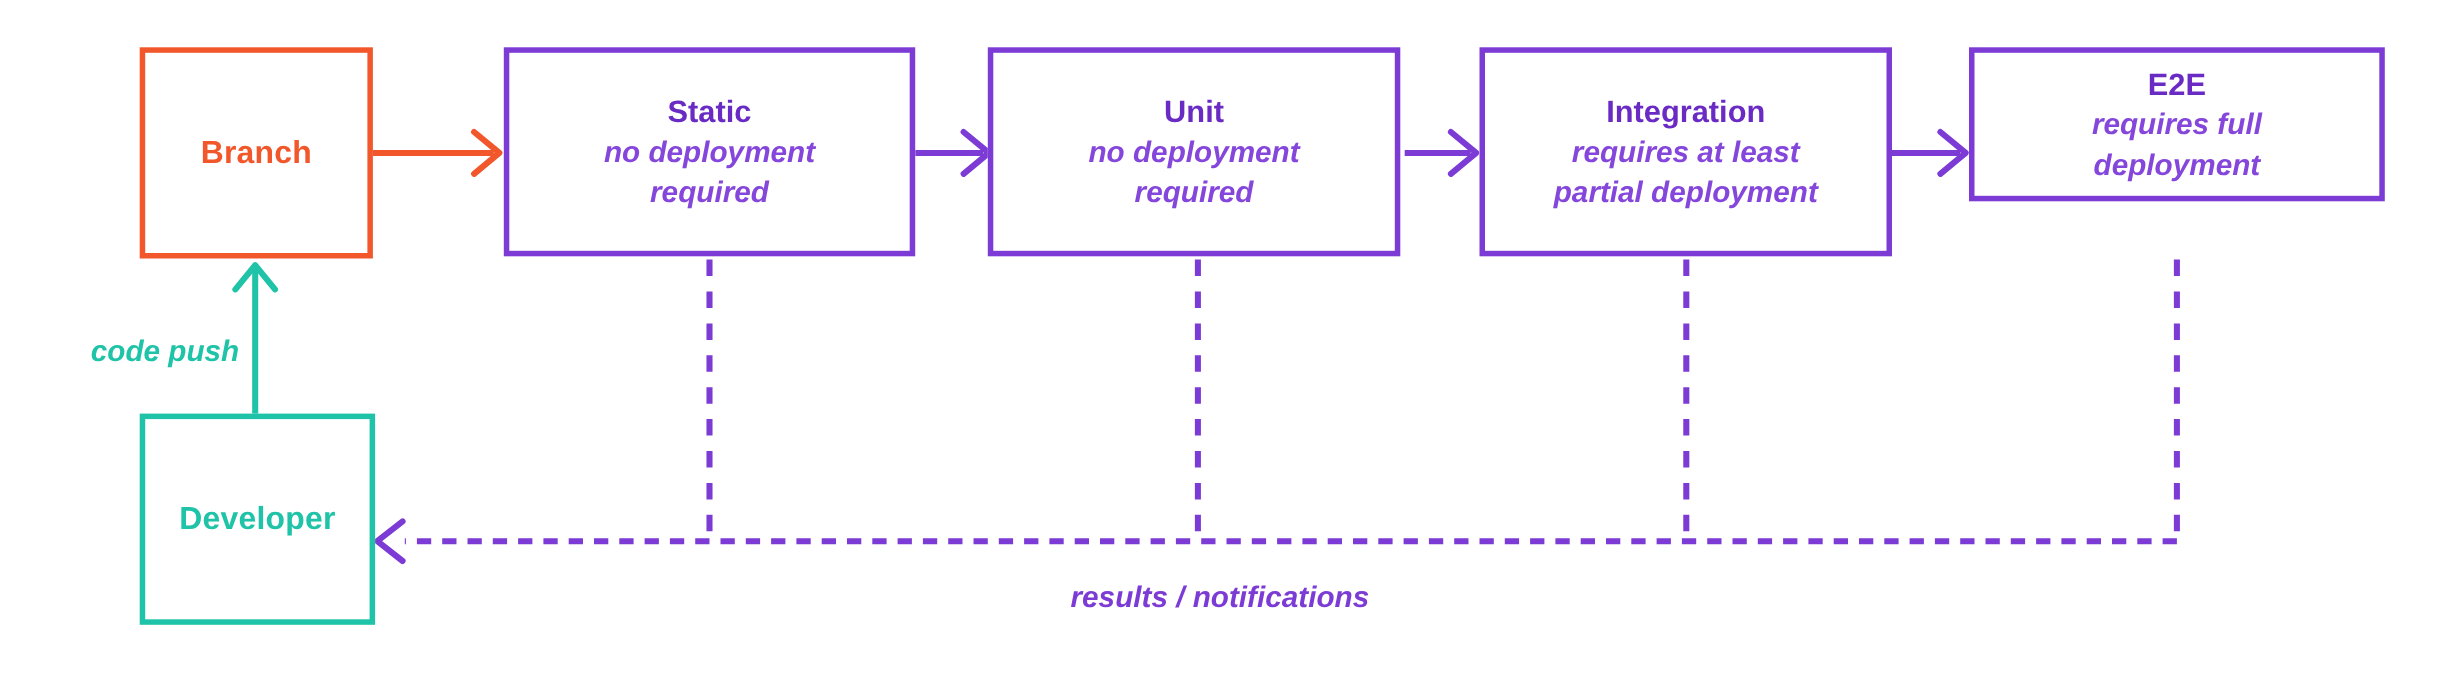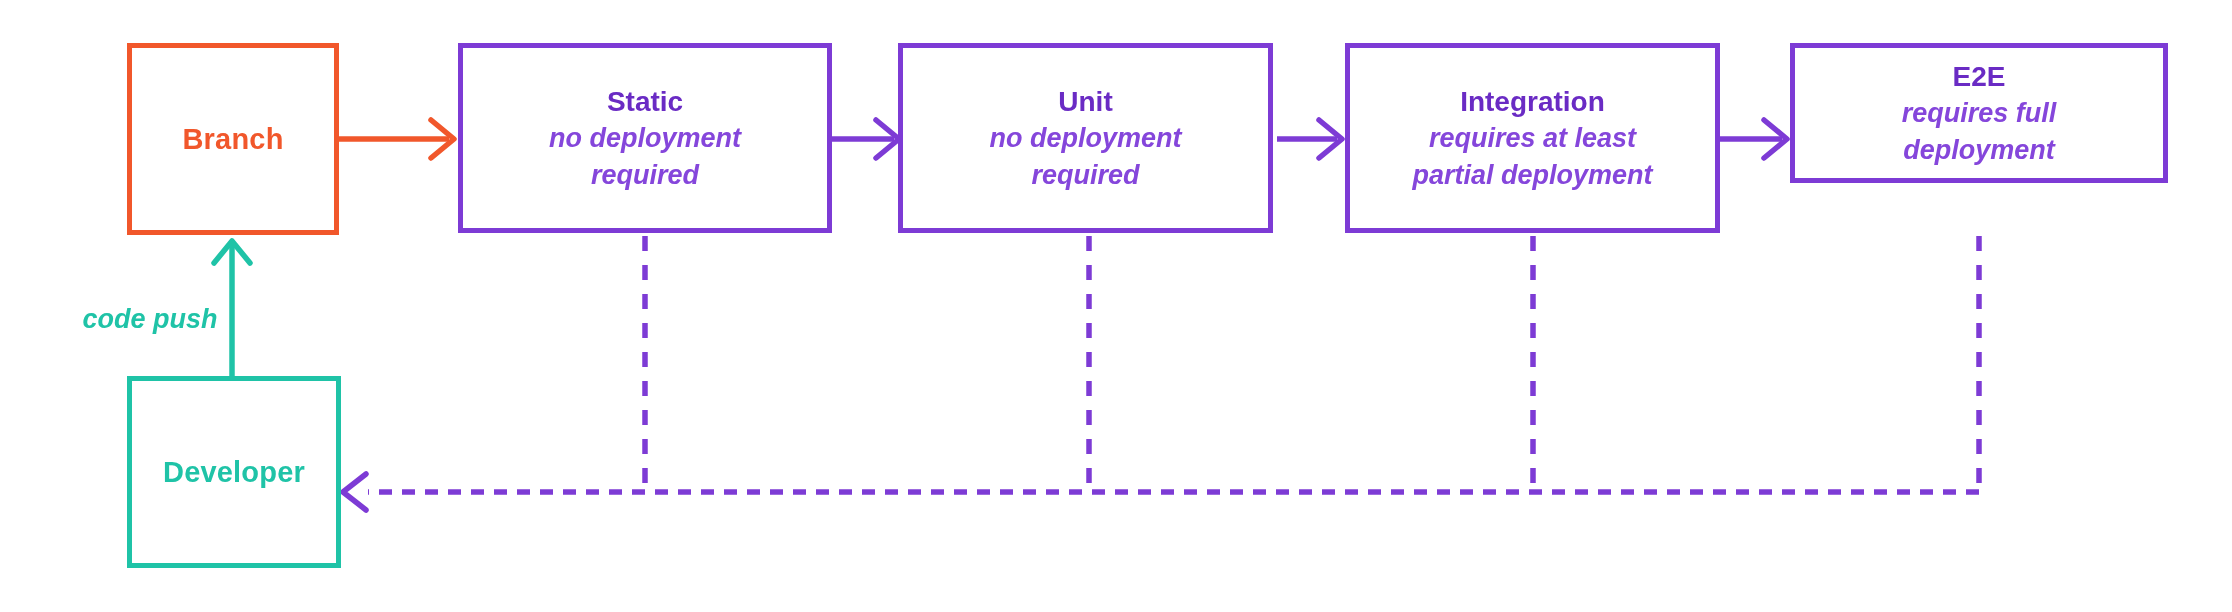--- a/index.html
+++ b/index.html
@@ -162,14 +162,15 @@
     <div class="box-sub">requires full
 deployment</div>
   </div>
 
   <div class="node teal-node" style="left:127px; top:376px; width:214px; height:192px;">
     <div class="actor-label">Developer</div>
   </div>
 
   <div class="edge-label teal-text" style="left:50px; top:304px; width:200px;">code push</div>
 
+  <div class="edge-label purple-text" style="left:909px; top:528px; width:400px;">results / notifications</div>
 
 </div>
 
 </body></html>

